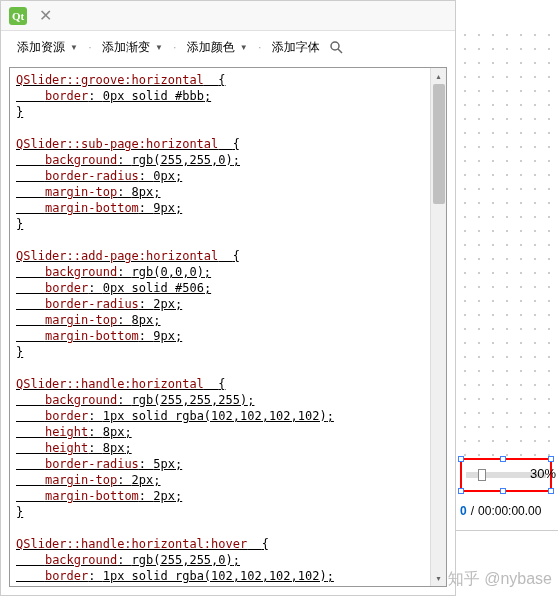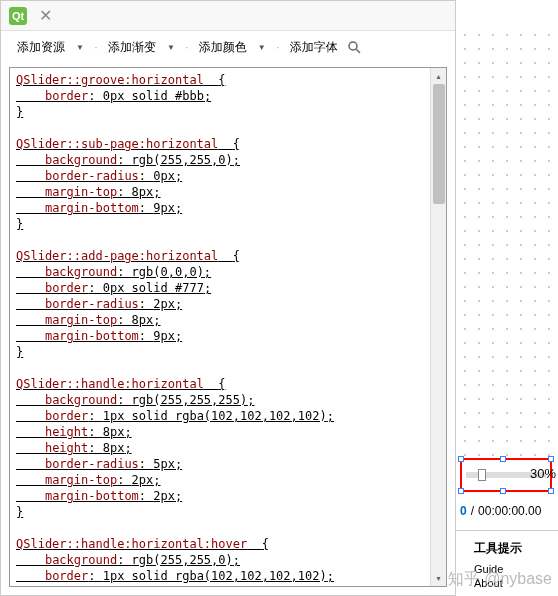--- a/index.html
+++ b/index.html
@@ -1,23 +1,23 @@
 <!DOCTYPE html>
 <html><head>
 <meta charset="utf-8">
 <style>
 * { margin: 0; padding: 0; box-sizing: border-box; }
 body { font-family: "Microsoft YaHei", SimSun, sans-serif; font-size: 12px; background: #fff; width: 558px; height: 596px; position: relative; overflow: hidden; }
 .dialog { width: 456px; height: 596px; border: 1px solid #ccc; background: #fff; position: relative; }
-.titlebar { height: 30px; display: flex; align-items: center; padding: 12px 8px; border-bottom: 1px solid #e0e0e0; background: #f8f8f8; }
+.titlebar { height: 30px; display: flex; align-items: center; padding: 12px 8px; border-bottom: 1px solid #e0e0e0; background: #f8f8f8; font-family: Liberation Serif, serif; }
 .app-icon { width: 18px; height: 18px; background: #6cbd45; border-radius: 3px; display: flex; align-items: center; justify-content: center; color: #fff; font-weight: bold; font-size: 11px; margin-right: 6px; }
 .title { color: #888; font-size: 12px; flex: 1; }
 .close-x { color: #888; font-size: 16px; cursor: pointer; padding: 0 6px; }
 .toolbar { height: 32px; display: flex; align-items: center; padding: 0 12px; gap: 4px; }
-.tool-btn { display: flex; align-items: center; gap: 9px; padding: 2px 4px; cursor: pointer; font-size: 12px; }
+.tool-btn { display: flex; align-items: center; gap: 3px; padding: 2px 4px; cursor: pointer; font-size: 12px; }
 .dropdown-arrow { font-size: 8px; color: #555; margin-left: 2px; }
 .tool-sep { color: #aaa; margin: 0 2px; }
 .magnify { width: 16px; height: 16px; display: inline-flex; align-items: center; justify-content: center; cursor: pointer; }
 .editor-wrap { border: 1px solid #999; margin: 4px 8px; height: 520px; position: relative; }
 .editor { width: 100%; height: 100%; overflow: auto; padding: 4px 6px; font-family: "NSimSun", "SimSun", monospace; font-size: 12px; line-height: 16px; white-space: pre; background: #fff; text-decoration: underline; }
 .sel { color: #8b0000; }
 .prop { color: #8b0000; }
 .val { color: #000; }
 .brace { color: #000; }
 .scrollbar { position: absolute; right: 0; top: 0; width: 16px; height: 100%; background: #f0f0f0; border-left: 1px solid #ddd; }
@@ -83,21 +83,21 @@
 
 <span class="sel">QSlider::sub-page:horizontal</span>  <span class="brace">{</span>
     <span class="prop">background</span>: <span class="val">rgb(255,255,0)</span>;
     <span class="prop">border-radius</span>: <span class="val">0px</span>;
     <span class="prop">margin-top</span>: <span class="val">8px</span>;
     <span class="prop">margin-bottom</span>: <span class="val">9px</span>;
 <span class="brace">}</span>
 
 <span class="sel">QSlider::add-page:horizontal</span>  <span class="brace">{</span>
     <span class="prop">background</span>: <span class="val">rgb(0,0,0)</span>;
-    <span class="prop">border</span>: <span class="val">0px solid #777</span>;
+    <span class="prop">border</span>: <span class="val">0px solid #506</span>;
     <span class="prop">border-radius</span>: <span class="val">2px</span>;
     <span class="prop">margin-top</span>: <span class="val">8px</span>;
     <span class="prop">margin-bottom</span>: <span class="val">9px</span>;
 <span class="brace">}</span>
 
 <span class="sel">QSlider::handle:horizontal</span>  <span class="brace">{</span>
     <span class="prop">background</span>: <span class="val">rgb(255,255,255)</span>;
     <span class="prop">border</span>: <span class="val">1px solid rgba(102,102,102,102)</span>;
     <span class="prop">height</span>: <span class="val">8px</span>;
     <span class="prop">height</span>: <span class="val">8px</span>;
@@ -139,20 +139,15 @@
     <div class="sel-handle h5"></div>
     <div class="sel-handle h6"></div>
   </div>
   <div class="percent">30%</div>
   <div class="time-row">
     <span class="time-zero">0</span>
     <span>/</span>
     <span>00:00:00.00</span>
   </div>
   <div class="divider-h"></div>
-  <div class="tooltip-sec">
-    <div class="hdr">工具提示</div>
-    <div class="item">Guide</div>
-    <div class="item">About</div>
-  </div>
 </div>
 
 <div class="watermark">知乎 @nybase</div>
 
 </body></html>

